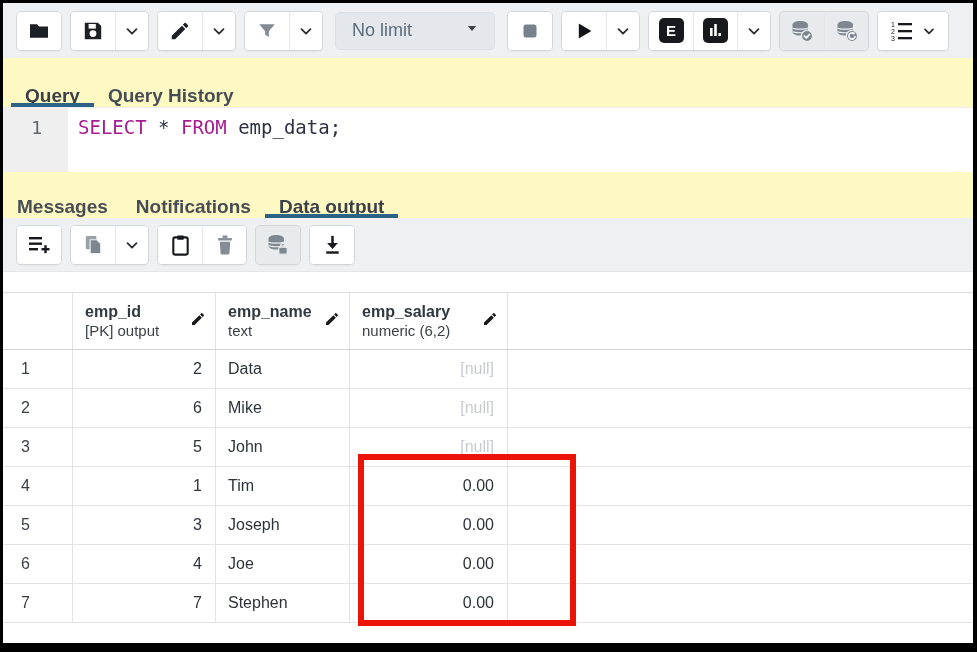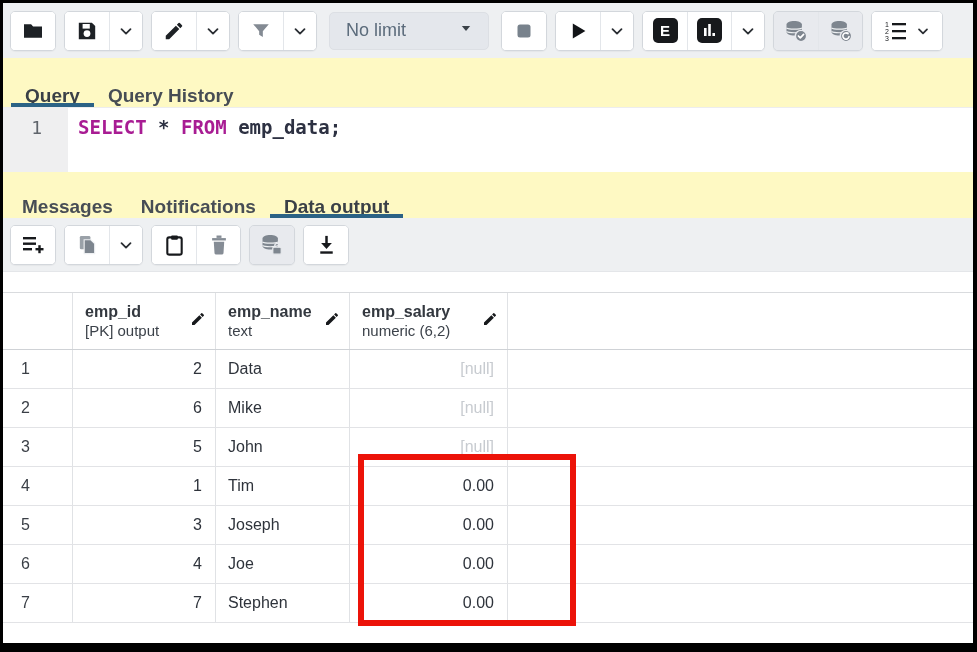--- a/index.html
+++ b/index.html
@@ -2,54 +2,54 @@
 <html><head>
 <meta charset="utf-8">
 <style>
   * { margin:0; padding:0; box-sizing:border-box; }
   body { font-family:"Liberation Sans", sans-serif; }
   .page { position:relative; width:977px; height:652px; background:#000; overflow:hidden; }
   .content { position:absolute; left:3px; top:3px; width:970px; height:640px; background:#fff;
              display:flex; flex-direction:column; }
 
   
-  .toolbar { background:#eef0f2; display:flex; align-items:center; padding:0 7px; gap:8px; flex:none; }
+  .toolbar { background:#eef0f2; display:flex; align-items:center; padding:0 13px; gap:8px; flex:none; }
   .toolbar-top { height:55px; }
   .toolbar-data { height:54px; border-bottom:1px solid #e4e6e9; }
   .tb-group { display:flex; background:#fff; border:1px solid #d3d7dc; border-radius:5px;
               overflow:hidden; box-shadow:0 1px 1px rgba(0,0,0,0.04); }
   .tb-group.disabled { background:#e8eaee; }
   .tb-group.disabled .tb-btn { background:#e8eaee; }
   .tb-btn { width:44px; height:38px; border:none; background:#fff; display:flex;
             align-items:center; justify-content:center; cursor:pointer; padding:0; }
   .tb-btn + .tb-btn { border-left:1px solid #e3e6ea; }
   .tb-btn.narrow { width:33px; }
   .tb-btn svg { display:block; }
   .badge { width:25px; height:25px; background:#17191c; border-radius:5px; color:#fff;
            font-weight:bold; font-size:15px; display:flex; align-items:center; justify-content:center; }
   .limit-select { height:38px; min-width:160px; background:#e4e7ec; border:1px solid #dcdfe4;
                   border-radius:5px; display:flex; align-items:center; justify-content:space-between;
                   padding:0 12px 0 16px; color:#5b6b7b; font-size:18px; cursor:pointer; margin:0 4px; }
 
   
   .tabrow { display:flex; align-items:flex-end; background:#fef9c3; flex:none;font-weight:bold; }
   .tabrow-query { height:50px; padding-left:8px; border-bottom:1px solid #ededee; }
-  .tabrow-result { height:46px; padding-left:5px; }
+  .tabrow-result { height:46px; }
   .tab { display:flex; align-items:center; padding:0 14px; font-size:19px; color:#474d55;
          position:relative; cursor:pointer; }
   .tab.active { color:#3a4047; }
   .tab.active::after { content:""; position:absolute; left:0; right:0; bottom:0; height:4px;
                        background:#2b6285; }
 
   
   .editor { height:64px; display:flex; flex:none; background:#fff; }
   .gutter { width:65px; background:#efeff0; color:#5f646b; font-family:"DejaVu Sans Mono", monospace;
             font-size:18px; text-align:right; padding:9px 26px 0 0; flex:none; }
   .code-area { flex:1; padding:8px 0 0 10px; font-family:"DejaVu Sans Mono", monospace;
-               font-size:19px; font-weight:bold; color:#2d3142; white-space:pre; }
+               font-size:19px; font-weight:normal; color:#2d3142; white-space:pre; }
   .tok-keyword { color:#a81c93; }
   .tok-plain { color:#2d3142; }
 
   
   .grid-wrap { flex:1; background:#fff; padding-top:20px; overflow:hidden; position:relative; }
   .g-row { display:flex; height:39px; border-bottom:1px solid #e2e3e6; background:#fff; }
   .g-header { height:58px; border-top:1px solid #d9dbde; border-bottom:1px solid #cfd2d6; }
   .g-cell { border-right:1px solid #e0e2e5; display:flex; align-items:center; font-size:16px;
             color:#2e333b; overflow:hidden; }
   .c0 { width:70px; flex:none; }

